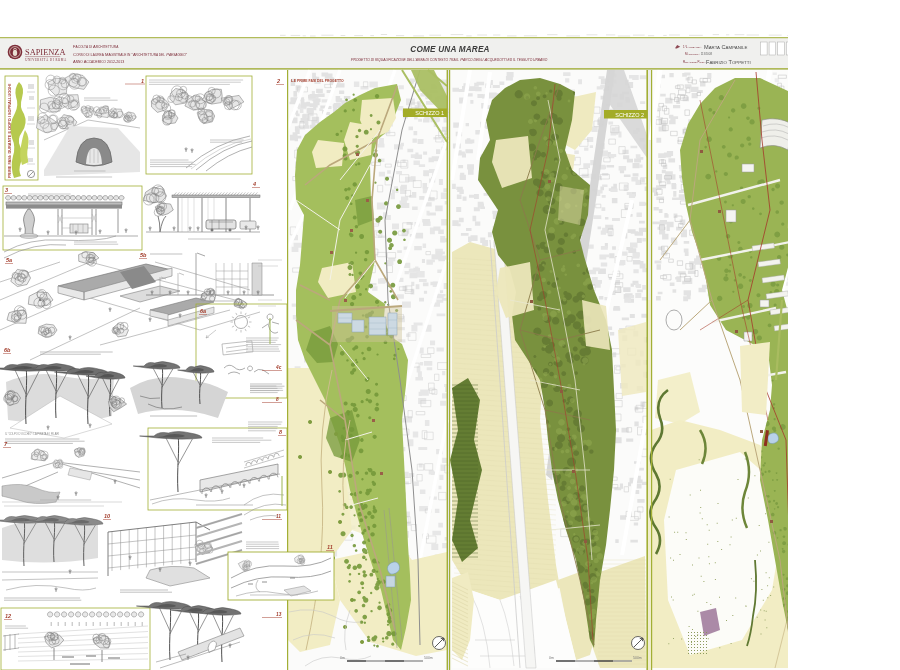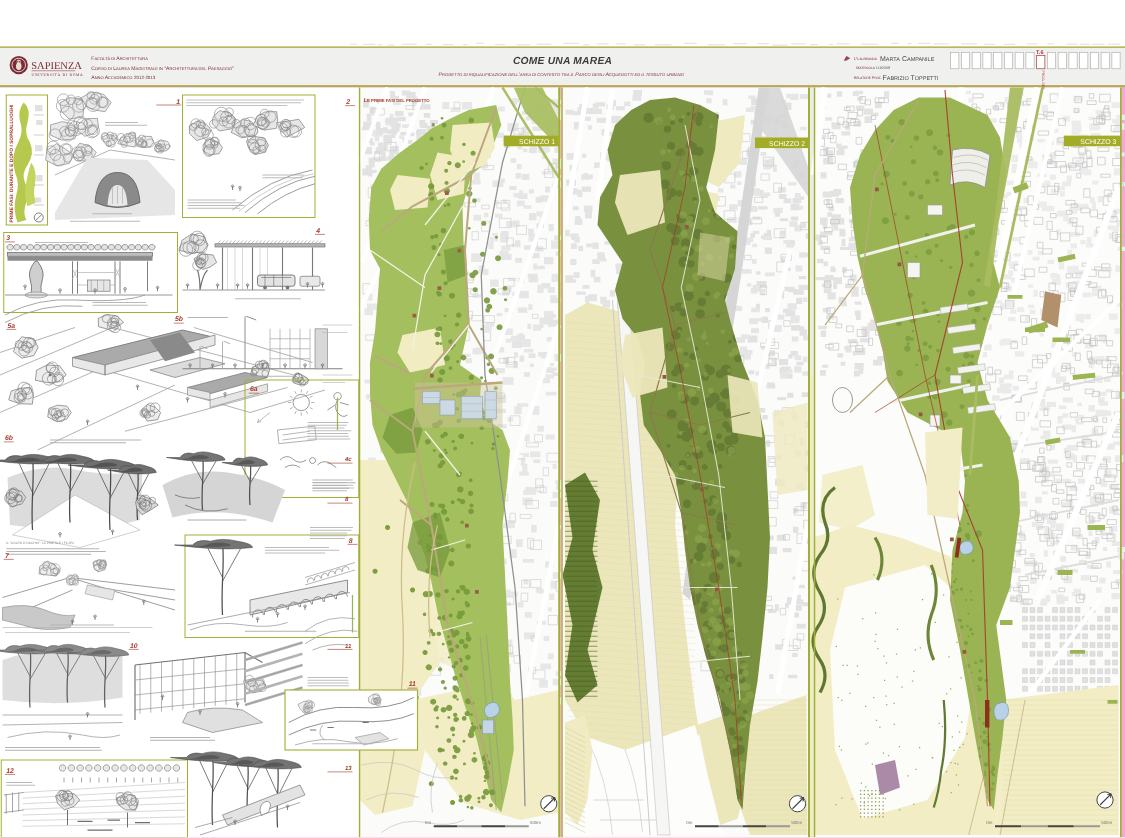--- a/index.html
+++ b/index.html
@@ -1,15 +1,15 @@
 <!DOCTYPE html>
 <html><head><meta charset="utf-8">
 <style>
 html,body{margin:0;padding:0;background:#ffffff;}
-#board{position:relative;width:900px;height:670px;overflow:hidden;background:#f9a8d4;
+#board{position:relative;width:788px;height:670px;overflow:hidden;background:#e5e5e5;
 font-family:"Liberation Sans", sans-serif;text-align:right;}
 svg{display:block;}
 </style></head><body>
 <div id="board">
 <svg width="900" height="670" viewBox="0 0 900 670">
 
 <g>
 <rect x="287" y="70" width="160" height="600" fill="#fbfbfa"></rect>
 <path fill="#e7e7e7" d="M360.1 346h8.5v4.6h-8.5zM368.7 359.5h4.1v4.8h-4.1zM387.6 459.4h3.6v3.9h-3.6zM304.1 467.5h7.2v2.7h-7.2zM442.2 542.9h6.9v5.3h-6.9zM314.4 81.3h6.2v2.8h-6.2zM319.5 191.6h3.2v4.6h-3.2zM358.3 483.4h6.1v5.4h-6.1zM367.5 396h5.7v3.8h-5.7zM444.6 557.9h8v5.7h-8zM338.9 185.6h4.7v2.8h-4.7zM408.8 268.6h8.1v4.2h-8.1zM438.5 485.8h3v3.4h-3zM431.1 302.4h8.9v4.3h-8.9zM301.3 379.9h7.7v3.7h-7.7zM303.5 235.6h8.8v5.9h-8.8zM308.3 193.7h3.6v2.8h-3.6zM413.5 160.4h6.4v4.5h-6.4zM319.6 429.7h3.8v5.4h-3.8zM308.1 278.5h4.3v3.7h-4.3zM440.5 464.5h4.8v6.5h-4.8zM322.7 265.6h8.1v5.4h-8.1zM305.6 554.8h4.3v3.7h-4.3zM409.8 233.9h4.8v2.8h-4.8zM304 357.2h4.5v5.2h-4.5zM347.6 294.3h8.8v4.7h-8.8zM379.1 495.1h4.1v3.2h-4.1zM430.8 471.5h4.5v3.4h-4.5zM404.6 531h4.2v6.8h-4.2zM426.7 367.3h5.5v3h-5.5zM296 541.9h4.4v5.7h-4.4zM329.8 474.3h6.6v3.8h-6.6zM317.2 424.1h3.4v3.5h-3.4zM376.7 488.3h6.7v3.8h-6.7zM432.2 173.1h3.1v3.7h-3.1zM359.1 103.4h4.1v4.2h-4.1zM378.7 137.9h5.2v6.5h-5.2zM442 393.3h7.1v5.1h-7.1zM311.8 91h3.1v6.6h-3.1zM398.7 541.9h3.1v5.4h-3.1zM364.7 429h4.9v7h-4.9zM301.7 339.4h7.4v6.6h-7.4zM404.2 416h7.8v6.6h-7.8zM344.5 407h8.4v6.4h-8.4zM354.7 458.2h8.2v5.1h-8.2zM386.9 259.8h6.5v5.2h-6.5zM302.4 384.8h9v6.5h-9zM402.9 262.8h7.4v5.1h-7.4zM358.3 481.4h3.5v5.9h-3.5zM294.6 366.2h5.9v3.5h-5.9zM398.2 315.7h6.7v6.6h-6.7zM329.7 79.5h4.8v5.6h-4.8zM321.4 156.4h8.4v5.5h-8.4zM358.5 507.4h5v5.5h-5zM320.8 283.4h7.8v6.6h-7.8zM426.4 260.8h6.5v3.9h-6.5zM311.1 315.3h8v6.3h-8zM400.2 535.7h4.7v3.3h-4.7zM359.9 207.7h4.3v4.4h-4.3zM387 314h4.9v6.3h-4.9zM442.2 293.9h3.4v2.6h-3.4zM425.3 94.2h7.3v5.1h-7.3zM337.9 458.7h3.1v3.1h-3.1zM360.5 86h8v3.6h-8zM311.8 96.8h6.8v4.5h-6.8zM387.6 392.4h7.8v6.8h-7.8zM396.1 170.9h5.9v3.3h-5.9zM291.7 303.5h7.3v3.3h-7.3zM332.2 242h7.2v4.8h-7.2zM385.2 441.5h5.4v6.1h-5.4zM430.5 116.4h8.6v5.8h-8.6zM310.1 294.4h6.8v6.6h-6.8zM348.4 350.4h8.3v6.1h-8.3zM436.4 299.4h6.9v3.4h-6.9zM401.9 471.7h6.8v5.7h-6.8zM323.1 511.4h8.9v6.9h-8.9zM373.2 458.3h4.9v6.6h-4.9zM422.6 243.4h3.5v4.5h-3.5zM375.3 447.4h5.9v2.6h-5.9zM415.4 105.1h7.8v3.3h-7.8zM341.9 456.9h3.8v3.2h-3.8zM370.1 425.7h8v5.6h-8zM436.6 313.4h8.7v2.9h-8.7zM324.3 330h4.7v5.8h-4.7zM389 328.1h8.1v5h-8.1zM338.3 259.3h8.1v6.6h-8.1zM322.3 487.5h8.8v4.9h-8.8zM378.8 171.7h6.2v4.8h-6.2zM383.8 87.5h8.8v4.8h-8.8zM352.1 463.3h6.4v4.7h-6.4zM397.1 106h6.2v4.4h-6.2zM438.3 522.8h4.6v4.6h-4.6zM309.7 284.8h7.9v6.6h-7.9zM363.9 228.2h4.1v5.3h-4.1zM433.4 136.9h7.7v2.6h-7.7zM320.1 184.4h7.1v3.9h-7.1zM345.1 375.2h3.6v5.8h-3.6zM309 322.1h4.5v3.4h-4.5zM372.2 286.3h5.3v4.4h-5.3zM372 151.6h4.2v5.3h-4.2zM389 331.4h8.1v5.3h-8.1zM422.8 187.1h7.4v6.1h-7.4zM429.9 227.5h4.9v6.7h-4.9zM323.8 559.2h8.3v3.1h-8.3zM327.1 427.1h4.6v2.9h-4.6zM419 278.9h7.7v3.1h-7.7zM352.4 407h3.1v3.4h-3.1zM395.8 516.9h8.8v3h-8.8zM368.4 442.5h6v5.6h-6zM319.3 108.3h3.6v2.7h-3.6zM375.5 324.2h6.4v3.2h-6.4zM318.6 173.1h8v7h-8zM433.7 120.3h3.4v6.8h-3.4zM361.6 445.7h5v4.6h-5zM369.9 283h6.6v2.6h-6.6zM398.7 484.3h4.1v4.5h-4.1zM404.6 271h4.2v3.2h-4.2zM369.4 81.5h8.4v6.1h-8.4zM399.2 492.3h6.8v4.3h-6.8zM382.9 319.1h8.9v6.1h-8.9zM330 516.9h7.5v6h-7.5zM416.3 271.1h8.4v6.5h-8.4zM397.7 446.9h7.6v4.3h-7.6zM402 108.3h5.1v4.6h-5.1zM291.6 246.8h6.8v5.3h-6.8zM326 533.1h7v4h-7zM392.3 350.8h6.2v4.3h-6.2zM445 386.1h7.2v5.9h-7.2zM441.9 85.1h6.7v5.8h-6.7zM329.8 269.2h3.3v3.4h-3.3zM348.2 121.8h4.5v6.6h-4.5zM375.3 320.8h8.8v5.1h-8.8zM444.2 384.1h7.9v2.8h-7.9zM382.6 443h3.3v6.7h-3.3zM314.8 303.3h4v4.7h-4zM384.7 102.5h8.7v4.4h-8.7zM371.6 364.5h5.2v3.8h-5.2zM391.5 346.5h4.7v5.7h-4.7zM335.9 80.8h4.5v2.7h-4.5zM314.3 440.8h5.3v6.5h-5.3zM406 98.4h8.9v6.8h-8.9zM301.4 514.1h5.6v4.6h-5.6zM440.8 192.4h6.1v6.7h-6.1zM402 301.6h8.9v6.2h-8.9zM383.6 129.9h6.7v4.6h-6.7zM321.6 99.3h6.2v3.1h-6.2zM358.6 398.6h5.7v3.7h-5.7zM380.2 277.9h7.7v4.9h-7.7zM444.6 537h7.4v3.6h-7.4zM307.6 507.9h7.7v5.3h-7.7zM345.7 206h7.1v5h-7.1zM381.7 381.7h7.5v3.4h-7.5zM328.6 550.1h8.5v6.5h-8.5zM296.1 103.5h4.6v4.4h-4.6zM386.6 123.8h6.2v2.8h-6.2zM303.4 402.7h6.3v5.3h-6.3zM347.8 306.6h4.3v4h-4.3zM405.4 481.5h3.4v3h-3.4zM415.4 377.1h7.6v3.5h-7.6zM355.8 199.4h7.9v4.2h-7.9zM391.3 554.7h5v5h-5zM405.6 521.5h5.6v4.2h-5.6zM305 499.3h3.5v2.9h-3.5zM377.5 309.6h7.1v3.8h-7.1zM410.2 111h4.3v5.5h-4.3zM302.7 221.6h7.3v5.6h-7.3zM333.9 143.5h5.1v5.8h-5.1zM346.8 131h7.3v5.1h-7.3zM432.4 530.8h8.5v4.5h-8.5zM414.5 222.1h4.9v4.3h-4.9zM434.9 508.8h4.5v4.1h-4.5zM346.7 250.6h5.4v4.2h-5.4zM320.2 348h7.8v4.9h-7.8zM419.6 347.5h4.1v5.9h-4.1zM426.5 210.8h3.1v4.8h-3.1zM374.3 349.8h8.8v5.4h-8.8zM414.7 105.1h6.3v6h-6.3zM303 113.7h7.4v6.5h-7.4zM303.1 382.2h3.9v5.9h-3.9zM390.6 193.3h4.3v5.9h-4.3zM370.8 445.6h5.4v4h-5.4zM440.1 400.8h6v4.9h-6zM401.7 418.2h8.5v4.3h-8.5zM418.1 398h8.1v6.1h-8.1zM419.2 505.9h8.7v5.4h-8.7zM371.2 419.1h7.8v4.4h-7.8zM355.2 145h7.4v7h-7.4zM348.2 155.5h4.2v4.4h-4.2zM335.3 545.3h3.4v3.9h-3.4zM307.8 388.9h7.7v3.3h-7.7zM299.7 297h6.5v6.6h-6.5zM295.6 126.8h4.1v3.5h-4.1zM326.5 422.6h6.6v3.5h-6.6zM318.7 210.6h4v5.9h-4zM338.3 340.4h7.9v4.7h-7.9zM330.4 505.3h8.5v4h-8.5zM374.8 539.1h5.9v3.5h-5.9zM297.7 534.5h7.8v4.2h-7.8zM371.8 324.7h4.6v7h-4.6zM391.9 189.5h3.1v4.6h-3.1zM347.6 461.2h7.3v5.2h-7.3zM314.4 150.3h4.9v3.7h-4.9zM424.7 324.8h6.8v7h-6.8zM331.3 333.8h3.9v6h-3.9zM290.2 473.2h8.1v6.2h-8.1zM302.8 205.2h7.3v2.9h-7.3zM364.4 301.8h8.7v5.1h-8.7zM422.9 221.5h7.7v4.4h-7.7zM432.1 118.2h8v3.4h-8zM374.2 329.5h3.9v6.2h-3.9zM338.3 225h3.5v3.9h-3.5zM362.4 421.6h5.2v5.6h-5.2zM306.4 265.6h5.8v6.9h-5.8zM418.6 391.8h3.1v4.2h-3.1zM400.1 189.4h6.4v4.6h-6.4zM291.6 555.9h7.8v3.4h-7.8zM385.5 215.1h5.3v4.9h-5.3zM336.2 238h5.4v5.5h-5.4zM329.7 171.2h7.4v4h-7.4zM436.5 347.5h7.3v4h-7.3zM418.2 118.8h3.8v2.9h-3.8zM395 418.2h4.1v4.3h-4.1zM419.7 362.1h3.5v3.5h-3.5zM314.3 134.3h5.4v2.8h-5.4zM432.7 281.5h6.1v5.4h-6.1zM408.9 473.1h5.3v4h-5.3zM353.9 81.5h5.4v5.6h-5.4zM442.2 457.8h7v5.2h-7zM292.9 234.9h5.1v5.4h-5.1zM306.5 257.5h6.1v6h-6.1zM417.9 371.2h4v5.9h-4zM430 340.5h5.1v4.8h-5.1zM312 420.7h8.9v4.8h-8.9zM400.9 480.1h4.2v6.8h-4.2zM387.2 170.2h3.5v3.6h-3.5zM379.4 412.8h5v6.7h-5zM346 299h3.7v6.9h-3.7zM311 513.4h6.3v5h-6.3zM376.9 202.5h8.5v7h-8.5zM416.7 366.3h3.7v6.2h-3.7zM334.7 509.9h4.4v5.1h-4.4zM418.8 164.2h6.3v2.8h-6.3zM295 161.5h8.9v6.7h-8.9zM392 223.5h7v5.8h-7zM349.2 361.7h7.8v2.6h-7.8zM320.9 301.5h3.9v4.2h-3.9zM378.3 158.4h6.1v3.7h-6.1zM378 235.4h6.9v2.7h-6.9zM394 144.3h8.8v5.2h-8.8zM362.8 274h6.7v5.6h-6.7zM407.5 439.3h5.9v7h-5.9zM419.9 489.6h5.5v4.5h-5.5zM377.7 514h6.2v4.9h-6.2zM357 513.5h4.9v2.7h-4.9zM402.5 511.5h7.4v5.2h-7.4zM406.5 222.1h6.6v2.8h-6.6zM309.3 291.2h6v4.3h-6zM298.1 411.7h6.2v3.6h-6.2zM337.5 266.2h4.4v2.8h-4.4zM431.3 543.7h7v6.4h-7zM355.3 465.4h4.3v5.9h-4.3zM377.9 513.1h3.6v6.1h-3.6zM309.2 335.3h8.7v2.5h-8.7zM327.8 219.4h4.9v2.8h-4.9zM428.7 470.3h5.4v4.1h-5.4zM380.8 96.3h3.2v6.5h-3.2zM337.7 316.2h8.6v6.9h-8.6zM363.3 174.4h4.8v6.7h-4.8zM429 169h8v4.1h-8zM363.2 157.5h8.3v7h-8.3zM321.3 381.3h4.1v6.5h-4.1zM297.8 125.6h7.4v3.9h-7.4zM429.5 496.6h7.3v3.1h-7.3zM397.9 529.8h5.7v2.9h-5.7zM324.6 223.3h7.3v3.4h-7.3zM318.1 188.4h7v6.1h-7zM347.7 395.7h8.3v5.2h-8.3zM325.5 220.3h8.6v5.5h-8.6zM332.9 385h3.5v6.9h-3.5zM358.3 330.8h6.2v2.7h-6.2zM383 212.3h4.5v6.1h-4.5zM303.5 212.6h7.5v3.6h-7.5zM333.3 340.4h4.1v6.5h-4.1zM443.1 90.3h5.8v5.9h-5.8zM349.6 525.6h6v3.3h-6zM376.2 387.5h5.2v5.5h-5.2zM411.4 325.1h6v6.3h-6zM396.1 327h8.7v3.3h-8.7zM410.8 154.3h6.6v3.6h-6.6zM358.3 449.7h7.7v6.1h-7.7zM326.6 311.7h4.3v5.1h-4.3zM367.3 91.2h6.6v5.7h-6.6zM378.8 498.2h4.1v3.2h-4.1zM292.8 315.1h5.6v4.5h-5.6zM330.8 462.1h3.4v6.6h-3.4zM378.2 338h7.7v3.6h-7.7zM312.7 225.2h3.3v3.9h-3.3zM386.3 329.4h4.6v5.1h-4.6zM303.7 472.8h4v3.6h-4zM314.8 409.7h8v6h-8zM299.5 273.6h5.2v3.5h-5.2zM440.4 94.5h5.9v5.9h-5.9zM442.9 144.3h5.7v5.9h-5.7zM296.1 190.9h8.3v3.1h-8.3zM350.9 218.9h5.5v2.8h-5.5zM295.3 558.1h7.6v5.8h-7.6zM325.6 197.1h6.3v3.6h-6.3zM361.5 527.2h5.2v4h-5.2zM442.1 370.9h3.2v4.3h-3.2zM390.7 102.4h5.1v5.6h-5.1zM424 361.1h8.3v4.6h-8.3zM350.9 483.7h5.3v6h-5.3zM323.4 242.8h4.1v5h-4.1zM315.4 173h4.3v4.6h-4.3zM337.8 291.3h9v5.6h-9zM423.7 173.4h5.3v2.8h-5.3zM397.2 250.3h4.6v2.6h-4.6zM318.2 201.5h5.4v6.7h-5.4zM400.9 204.6h5.2v3.2h-5.2zM435.2 248.8h7.6v5.8h-7.6zM430.6 83.9h4.9v4.2h-4.9zM302.9 502.8h5v6h-5zM370.5 100.7h5.4v3.6h-5.4zM296.3 147.3h6.6v2.6h-6.6zM338.4 280.1h6.3v3.1h-6.3zM399.5 200.6h7.4v5.5h-7.4zM312.8 173.5h4.7v5.7h-4.7zM352.8 261.8h8.2v3.5h-8.2zM335.3 241.6h4.3v2.7h-4.3zM293.8 380.4h6.4v6.1h-6.4zM441.2 218.9h7v6.6h-7zM323.5 409h7v6.8h-7zM424.6 188h6.8v2.9h-6.8zM356.3 264.7h3.4v4.2h-3.4zM340.9 315.6h4.7v3.2h-4.7zM352.4 305h4v5.5h-4zM327.2 119.2h5.1v4.4h-5.1zM313.4 357.2h7.2v5h-7.2zM398.5 85.2h5.3v4.1h-5.3zM299.8 270.5h3.3v4.7h-3.3zM380.8 301.9h5v3.6h-5zM293.6 242.7h8.4v5h-8.4zM330.6 398.7h4.1v4.6h-4.1zM385.4 538h5.2v5.1h-5.2zM436.1 448.9h6.8v5.3h-6.8zM353.7 276h4.7v6.2h-4.7zM426.4 259.6h8.5v2.7h-8.5zM311.1 320.4h4.9v4.1h-4.9zM441.4 146.8h4.2v3.5h-4.2zM395.4 188h3v4.9h-3zM351.1 190.3h6v5.4h-6zM375 377.5h6.4v6.2h-6.4zM440.2 236.1h5.1v6.5h-5.1zM338.6 421.9h7.2v5.6h-7.2zM439.4 474.7h4v5.3h-4zM366.1 348h5.2v3.8h-5.2zM406.1 333.5h4.4v3.6h-4.4zM340.4 160.4h6.1v3.1h-6.1zM299.8 107.4h3.6v5.7h-3.6zM307.5 293.5h7.6v4.7h-7.6zM315.2 495h8.2v2.7h-8.2zM329.4 320.6h7.8v4.3h-7.8zM401 196.4h7.3v4h-7.3zM341.7 443h8.1v6.2h-8.1zM378 278.4h7.2v5.3h-7.2zM418.8 463.4h3.8v4.2h-3.8zM393.8 186.3h4.1v2.6h-4.1zM380.8 531.3h8.8v3.1h-8.8zM396.6 277.8h6.8v4.3h-6.8zM434.7 554.6h3.3v5.7h-3.3zM308.4 94.6h4.7v5.8h-4.7zM444 132.4h5v2.6h-5zM374.1 308.8h5.2v3.9h-5.2zM414.1 481.6h4.7v4.3h-4.7zM385.8 446h8.9v4.3h-8.9zM397.6 339.3h7.8v3.2h-7.8zM317.1 126.1h8.6v3.6h-8.6zM365.7 132.5h4.9v2.6h-4.9zM377.7 143.8h6.8v3.7h-6.8zM325.3 308.3h5.2v3.7h-5.2zM297.9 105.3h8.4v3.9h-8.4zM302.2 162.7h5.9v7h-5.9zM321.3 495.5h5.9v4.4h-5.9zM415.1 266.4h3.3v5h-3.3zM391.8 376.8h4.7v6.7h-4.7zM424 557.2h5.7v6.3h-5.7zM402.4 159.5h3.2v3.3h-3.2zM308.4 110.3h5.2v5.9h-5.2zM338.1 323.9h3.1v3.4h-3.1zM438.7 79.4h6.2v6.1h-6.2zM412.8 431.4h5.4v6.1h-5.4zM418.3 447.1h8.9v3h-8.9zM437.3 269.5h7.2v3.6h-7.2zM431 85.4h6.5v3.5h-6.5zM350.2 253.5h6.9v6.1h-6.9zM346.5 384.1h5.1v3.8h-5.1zM430.3 230.3h3.6v4h-3.6zM405 176.7h7.5v5h-7.5zM395.4 160.2h3.6v3.1h-3.6zM344.3 283.3h3.1v4.8h-3.1zM352.5 230.2h6.2v6.8h-6.2zM321.7 501.9h4.9v5.9h-4.9zM306.8 553.9h5.6v6.8h-5.6zM324 272.4h7.2v3.3h-7.2zM332.4 403.1h8.7v4h-8.7zM318.4 247.6h8.9v3.2h-8.9zM388.4 257.8h6.9v3.5h-6.9zM385.5 505.4h8.1v5.3h-8.1zM368.3 349.9h3.7v6.3h-3.7zM396.9 294.3h7v4.4h-7zM349.6 185.8h6.6v5.1h-6.6zM369.9 89.7h6.8v4.5h-6.8zM382 363h8.6v3.2h-8.6zM362.6 556.5h7.4v3.9h-7.4zM404.2 554.9h5.4v6.4h-5.4zM309.6 555.2h5.9v3.6h-5.9zM420.2 389.5h8.6v6.2h-8.6zM413.6 322.6h9v2.8h-9zM424.9 419.9h4.5v6.1h-4.5zM360.4 334.7h8.2v3.4h-8.2z"></path>
 <path fill="#e2e2e2" d="M304.7 119h3.4v4.4h-3.4zM333.1 107.8h4.2v5.3h-4.2zM336.9 128.3h5.7v5.7h-5.7zM333.6 83.1h4.8v2.9h-4.8zM291.1 97.2h7.3v5.4h-7.3zM295.6 85.3h4.9v5.5h-4.9zM323.6 137.8h3.4v6h-3.4zM300.6 117.9h7.4v5h-7.4zM300 120.8h5.2v2.6h-5.2zM308 95h6.1v3.5h-6.1zM322.8 122.7h3.9v2.9h-3.9zM327.9 106.1h3.6v2.9h-3.6zM341.7 116.5h4.8v3.2h-4.8zM344.7 122.5h6.7v3.8h-6.7zM306.4 101.8h3.7v4.7h-3.7zM312.8 131.9h5v4.1h-5zM317.4 140.7h4.7v5h-4.7zM302.2 114.3h4.4v5.6h-4.4zM305 134.4h6.4v4.1h-6.4zM341.3 100.3h6.7v4.6h-6.7zM314.1 76.7h5.1v3.5h-5.1zM313.7 141.7h4.5v4.9h-4.5zM326.6 89.9h5.1v3h-5.1zM339.1 90.4h5.1v3.7h-5.1zM334.9 134.1h6v4.4h-6zM294.6 137.4h3.4v3.8h-3.4zM310 124.8h6.3v3.7h-6.3zM339.3 141.3h3.1v4.7h-3.1zM315.3 98.4h5.3v3.6h-5.3zM326.6 116.2h7.9v5.9h-7.9zM344.6 100.8h7.1v4.8h-7.1zM328.3 144.8h3.3v4.1h-3.3zM311.5 119.9h4.1v6h-4.1zM300.7 99h3.7v3.9h-3.7zM330.5 78.1h3.8v4.8h-3.8zM323.9 126.2h4.3v5.3h-4.3zM329.9 128.6h3.6v4.1h-3.6zM289.9 134.8h7.7v5.6h-7.7zM290.4 97.6h5.7v4.4h-5.7zM295.2 129.6h4.5v4.3h-4.5zM296 113.5h3.6v2.8h-3.6zM317.7 93.5h6.9v3.4h-6.9zM312.2 76h4.1v4.1h-4.1zM320.3 105.5h7.3v2.9h-7.3zM336.6 83.3h7.9v4.3h-7.9zM311.8 116.7h7.3v5.9h-7.3zM312.1 72.8h3.8v5.4h-3.8zM330.1 124h3.8v4.4h-3.8zM290.6 80h4.5v5.9h-4.5zM325 133.9h3.2v4h-3.2zM293.4 91h3.6v5.7h-3.6zM307.4 107.7h6.3v5.6h-6.3zM342 113.5h5.5v5.7h-5.5zM311.1 93.9h6.7v3.4h-6.7zM309.6 103.3h5.4v3.8h-5.4zM313.1 104.9h3.2v5.4h-3.2zM292.5 110.5h5.7v3.9h-5.7zM301.5 79.2h4.9v3.6h-4.9zM316.1 88.8h6.7v4.2h-6.7zM289.5 101.7h7.8v2.5h-7.8zM322.2 142.1h4.8v4.6h-4.8zM309.7 94h6v4.6h-6zM306.6 108.3h5.6v5.1h-5.6zM292 78.8h4.3v3.4h-4.3zM333.6 103.1h7.3v3.9h-7.3zM305 121.6h3.4v5.9h-3.4zM335.6 96h4.6v5.4h-4.6zM333.1 118.9h3.3v5.2h-3.3zM291.7 117.6h5.8v5.7h-5.8zM324.8 73.6h7.7v5.1h-7.7zM321.5 72.4h6.7v4h-6.7zM327.1 143.8h7.6v2.8h-7.6zM332.8 104.2h6.8v3.8h-6.8zM314.1 103.9h3.6v3.6h-3.6zM330.1 77.2h3.6v5.4h-3.6zM326.3 112h3.6v2.9h-3.6zM306.4 141.6h5.8v5.7h-5.8zM300.8 102.3h5.7v5.4h-5.7zM295.9 135.8h5.4v2.6h-5.4zM313.2 99.6h6.4v5.7h-6.4zM316.6 122.3h4.9v5.2h-4.9zM294.9 126.2h3.8v4.6h-3.8zM300.3 97.3h3.8v3.7h-3.8zM322.1 110h4.9v4.5h-4.9zM336.2 98.2h5.9v4.2h-5.9zM343.9 95.9h6.5v3.3h-6.5zM303.6 125.3h5.9v3.4h-5.9zM292.6 132.2h4.9v5h-4.9zM313.2 117.1h5.8v5.9h-5.8zM339.9 105.3h5.4v3.3h-5.4z"></path>

